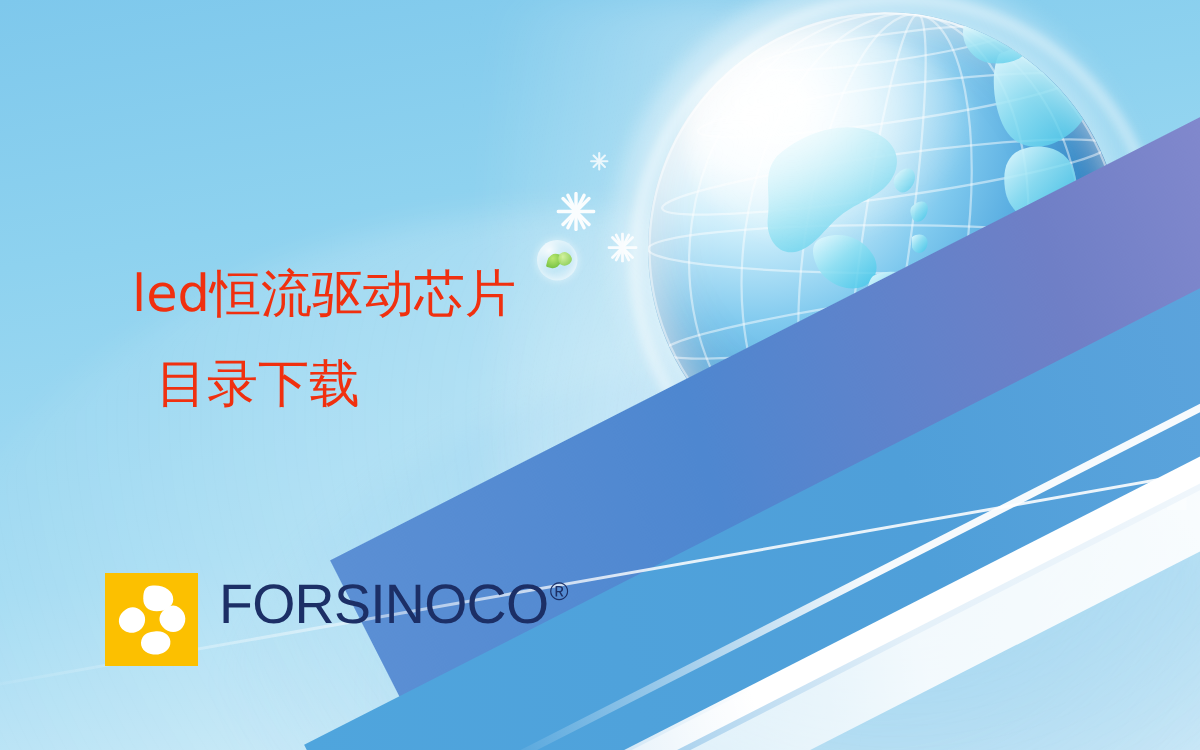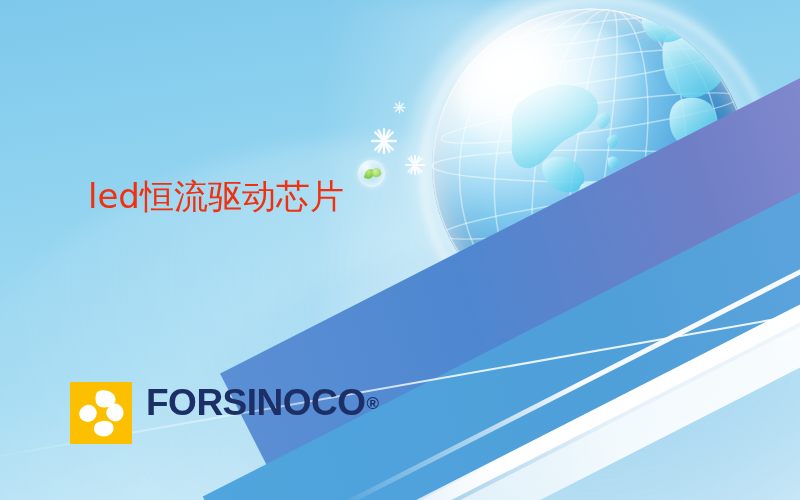--- a/index.html
+++ b/index.html
@@ -333,23 +333,23 @@
     flex: 0 0 auto;
   }
   #logo-mark svg { display: block; width: 100%; height: 100%; }
 
   #logo-text {
     margin-left: 14px;
     padding-top: 2px;
   }
   #logo-wordmark {
     display: flex;
-    align-items: center;
+    align-items: flex-start;
     color: #1c2f66;
-    font-weight: bold;
+    font-weight: normal;
     letter-spacing: -0.5px;
   }
   #logo-name {
     font-size: 37px;
     line-height: 38px;
     font-family: "Liberation Sans", sans-serif;
   }
   #logo-reg {
     font-size: 17px;
     line-height: 20px;
@@ -544,20 +544,21 @@
   <div class="layer ribbon" id="ribbon-blue-dark"></div>
   <div class="layer ribbon" id="ribbon-white-1"></div>
   <div class="layer ribbon" id="ribbon-blue-mid"></div>
   <div class="layer ribbon" id="ribbon-white-2"></div>
   <div class="layer ribbon" id="ribbon-sheen"></div>
   <div class="layer ribbon" id="ribbon-white-3"></div>
   <div class="layer" id="hairline"></div>
 
   <div id="headline">
     <div class="headline-line" id="headline-line-1">led恒流驱动芯片</div>
+    <div class="headline-line" id="headline-line-2">目录下载</div>
   </div>
 
   <div id="logo">
     <div id="logo-mark">
       <svg viewBox="0 0 62 62" aria-hidden="true">
         <g fill="#ffffff">
           <path d="M30.5,8.5 C38.5,7.2 45.5,11.5 45.5,17.5 C45.5,22.5 40.5,25.5 34.5,25.5
                    C28.5,25.5 25.5,22.0 25.5,17.0 C25.5,12.5 26.5,9.2 30.5,8.5 Z"></path>
           <path d="M47.5,22.0 C53.5,24.5 55.5,31.5 51.5,36.5 C48.0,40.8 42.0,40.0 38.5,36.0
                    C35.2,32.2 35.8,27.5 39.5,24.5 C42.5,22.0 45.0,21.0 47.5,22.0 Z"></path>

